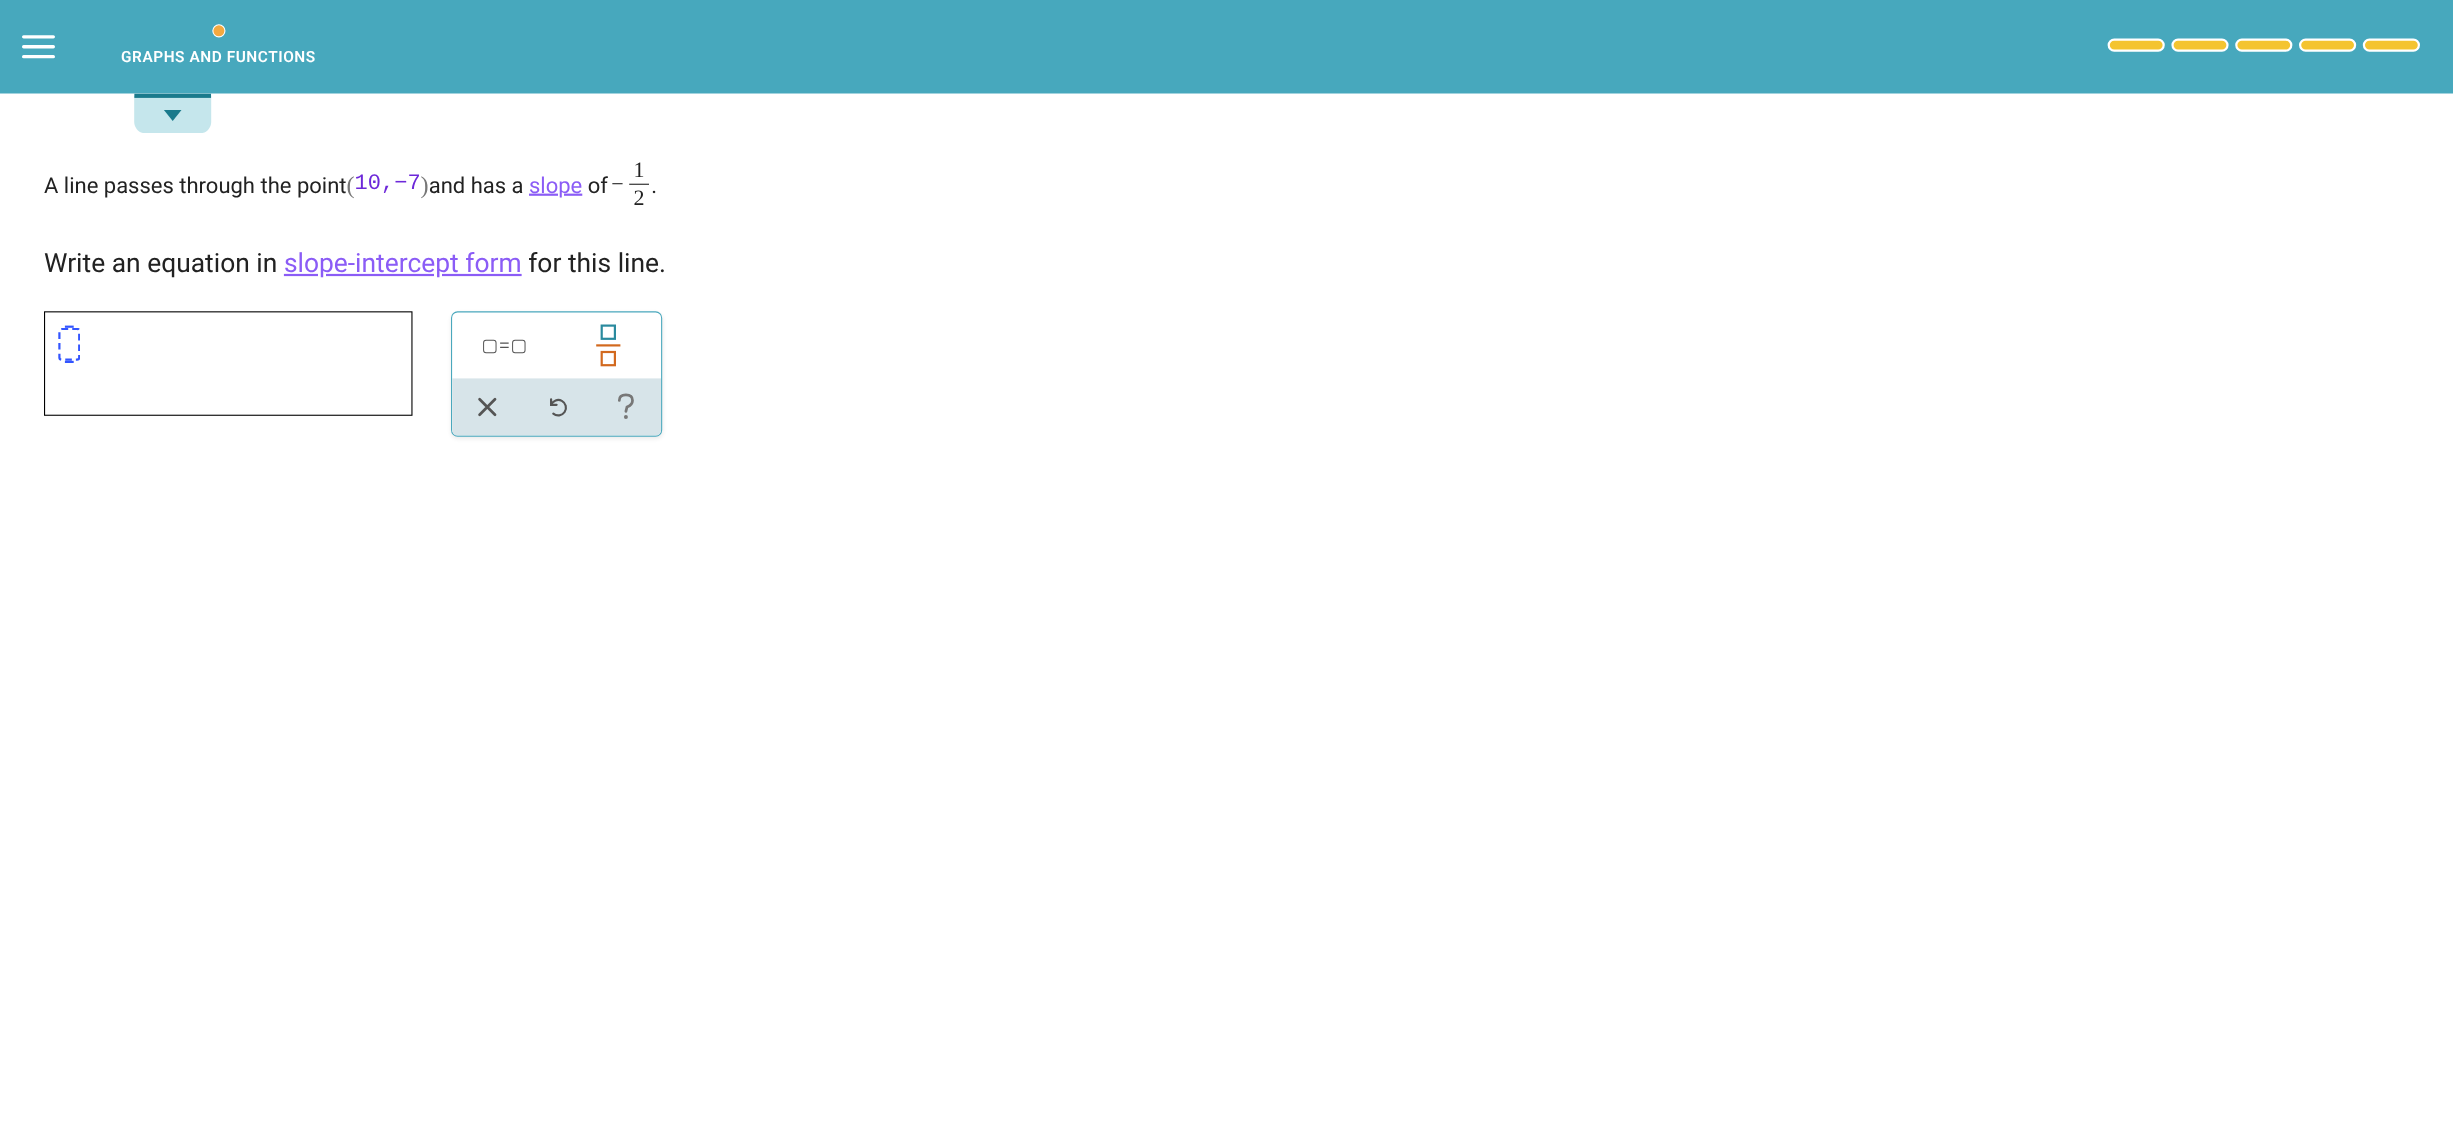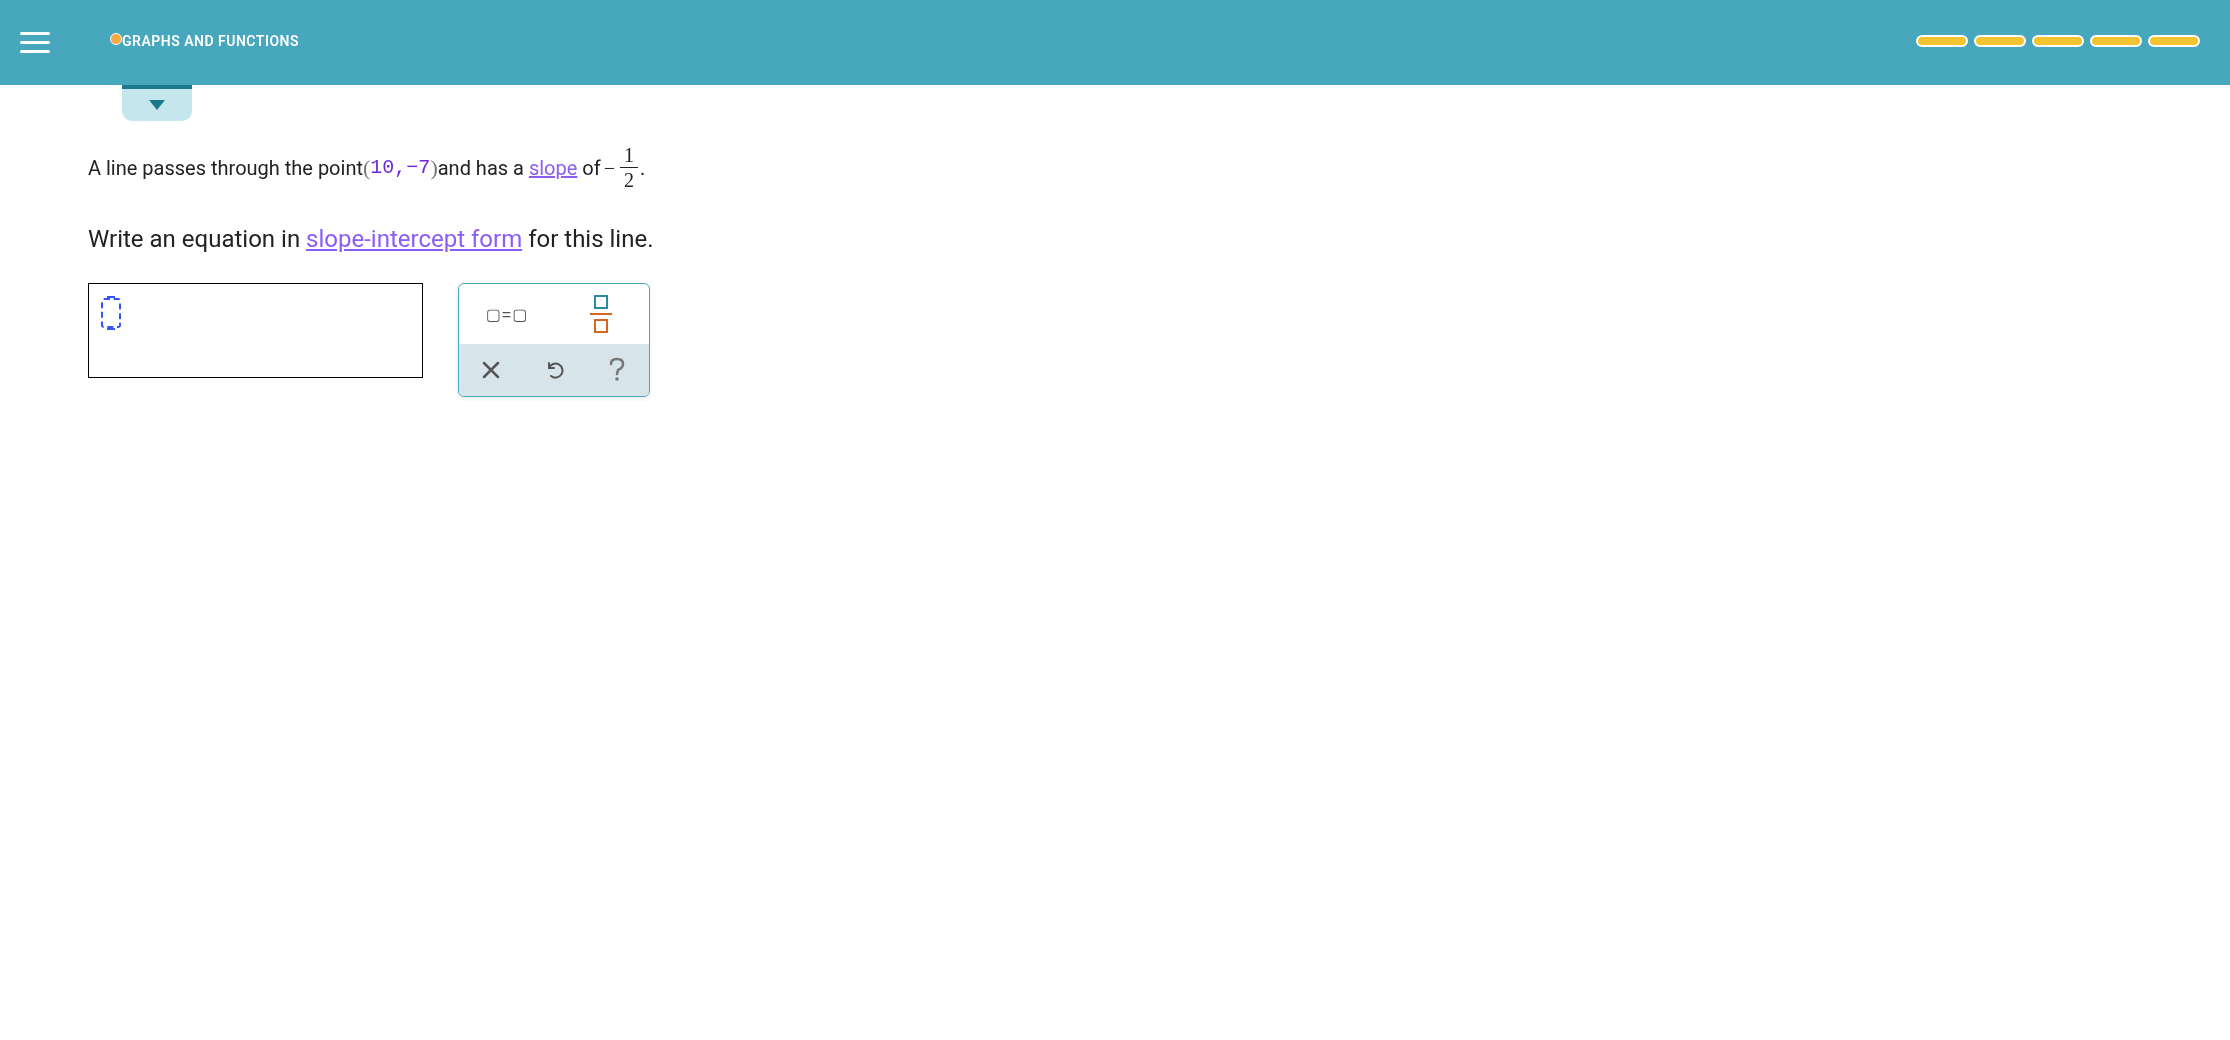--- a/index.html
+++ b/index.html
@@ -3,33 +3,33 @@
 <meta charset="utf-8">
 <style>
 * { margin:0; padding:0; box-sizing:border-box; }
 body { font-family:-apple-system,BlinkMacSystemFont,"Segoe UI",Roboto,Arial,sans-serif; background:#fff; color:#333; }
 
 
 .header { background:#47a8bd; height:85px; display:flex; align-items:center; padding:0 20px; position:relative; }
 .hamburger { width:40px; height:40px; display:flex; flex-direction:column; justify-content:center; gap:6px; cursor:pointer; margin-right:50px; }
 .hamburger span { display:block; height:3px; width:30px; background:#fff; border-radius:2px; }
 .header-text { color:#fff; }
-.category-row { display:flex; align-items:flex-start; font-size:14px; font-weight:600; margin-bottom:4px; letter-spacing:.5px; }
+.category-row { display:flex; align-items:center; gap:10px; font-size:14px; font-weight:600; margin-bottom:4px; letter-spacing:.5px;flex-direction:column; }
 .category-dot { width:12px; height:12px; border-radius:50%; background:#f4a940; border:1px solid #fff; }
 .title { font-size:22px; font-weight:400; }
 .progress { position:absolute; right:30px; top:35px; display:flex; gap:6px; }
 .progress-seg { width:52px; height:12px; background:#f4c430; border:2px solid #fff; border-radius:6px; }
 
 
 .tab-container { position:relative; height:40px; }
 .tab { position:absolute; left:122px; top:0; width:70px; height:36px; background:#c5e6ec; border-radius:0 0 10px 10px; display:flex; align-items:center; justify-content:center; cursor:pointer; border-top:4px solid #1a7a8c; }
 .tab-arrow { width:0; height:0; border-left:8px solid transparent; border-right:8px solid transparent; border-top:10px solid #1a7a8c; }
 
 
-.content { padding:20px 68px; font-size:20px; color:#222; line-height:1.6;margin-left:20px; }
+.content { padding:20px 40px; font-size:20px; color:#222; line-height:1.6; }
 .problem-line { display:flex; align-items:center; flex-wrap:nowrap; margin-bottom:30px; }
 .math-num { color:#6d28d9; font-family:Liberation Mono, monospace; }
 .paren { color:#777; font-family:"Times New Roman",serif; font-size:22px; }
 .link { color:#8b5cf6; text-decoration:underline; cursor:pointer; }
 .minus { font-family:"Times New Roman",serif; padding:0 3px; }
 .frac { display:inline-flex; flex-direction:column; align-items:center; font-family:"Times New Roman",serif; font-size:20px; line-height:1; margin:0 2px; vertical-align:middle; }
 .frac .num { border-bottom:1.5px solid #222; padding:0 4px 2px; }
 .frac .den { padding-top:2px; }
 .instruction { margin-bottom:25px; font-size:24px; }
 

